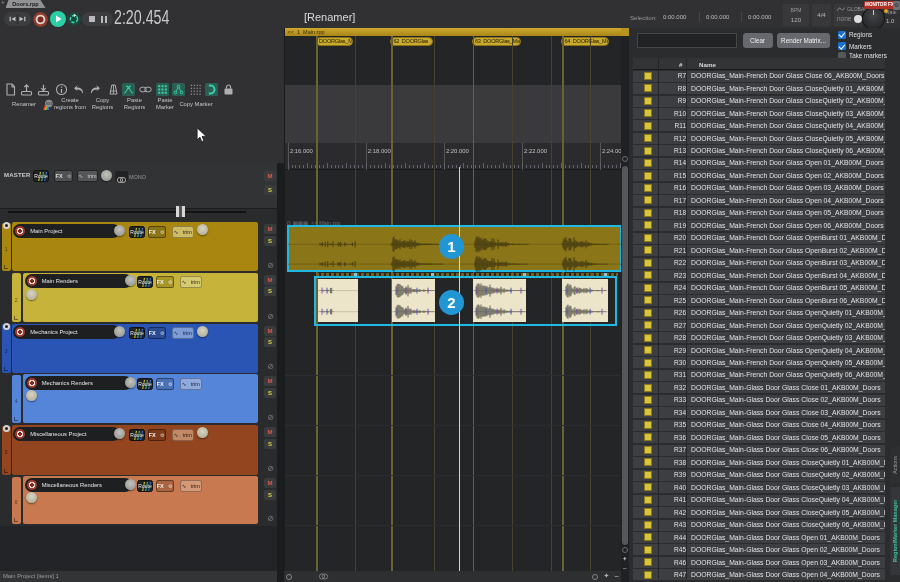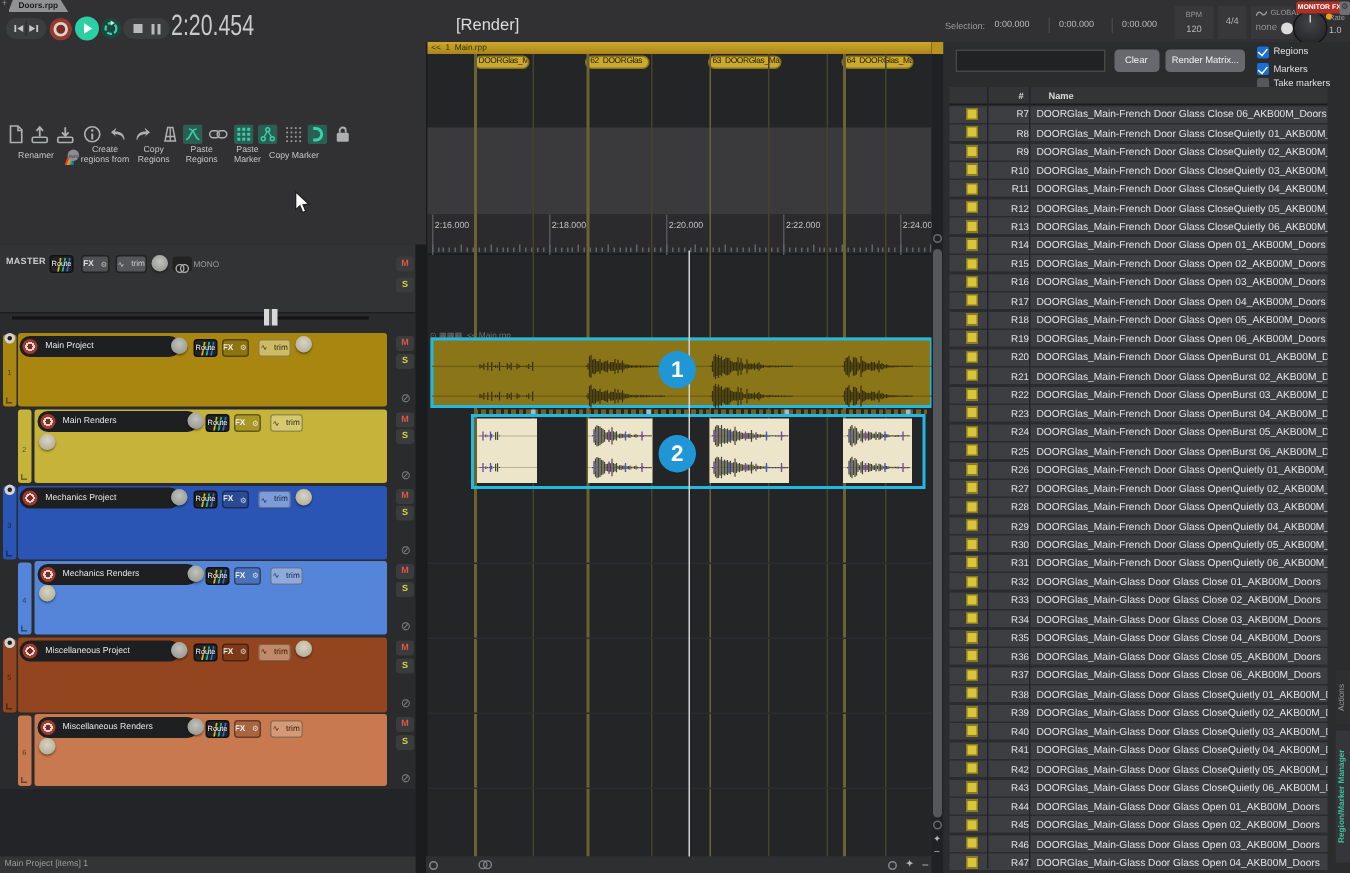--- a/index.html
+++ b/index.html
@@ -361,21 +361,21 @@
       <div style="position:absolute;left:13.5px;bottom:3.5px;width:4px;height:4px;border-left:1.2px solid rgba(0,0,0,0.45);border-bottom:1.2px solid rgba(0,0,0,0.45)"></div>
       <div class="msb" style="top:2px;color:#e05548">M</div>
       <div class="msb" style="top:13.5px;color:#d8d83c">S</div>
       <div class="phase" style="bottom:3px">⊘</div>
     </div>
   <div style="position:absolute;left:0;top:362.7px;width:277px;height:45.3px;background:#232427"></div>
 </div>
 <div style="position:absolute;left:277px;top:163px;width:6.5px;height:419px;background:#1b1c1e"></div>
 <div class="statusbar">Main Project [items] 1</div>
 
-<div style="position:absolute;left:304px;top:11px;color:#dcdcdc;font-size:11px">[Render]</div>
+<div style="position:absolute;left:304px;top:11px;color:#dcdcdc;font-size:11px">[Renamer]</div>
 <div id="arr">
   <div id="regionbar">&lt;&lt;&nbsp;&nbsp;1&nbsp;&nbsp;Main.rpp</div>
   <div class="rpill" style="left:31px;width:37px">DOORGlas_M</div>
   <div class="rpill" style="left:105.5px;width:43px">62&nbsp; DOORGlas</div>
   <div class="rpill" style="left:187px;width:49.5px">63&nbsp; DOORGlas_Ma</div>
   <div class="rpill" style="left:276.5px;width:48px">64&nbsp; DOORGlas_Ma</div>
   <div id="band"></div>
   <div id="ruler">
       <div class="rtickL" style="left:3.1px"></div>
       <div class="rlab" style="left:5.4px">2:16.000</div>

